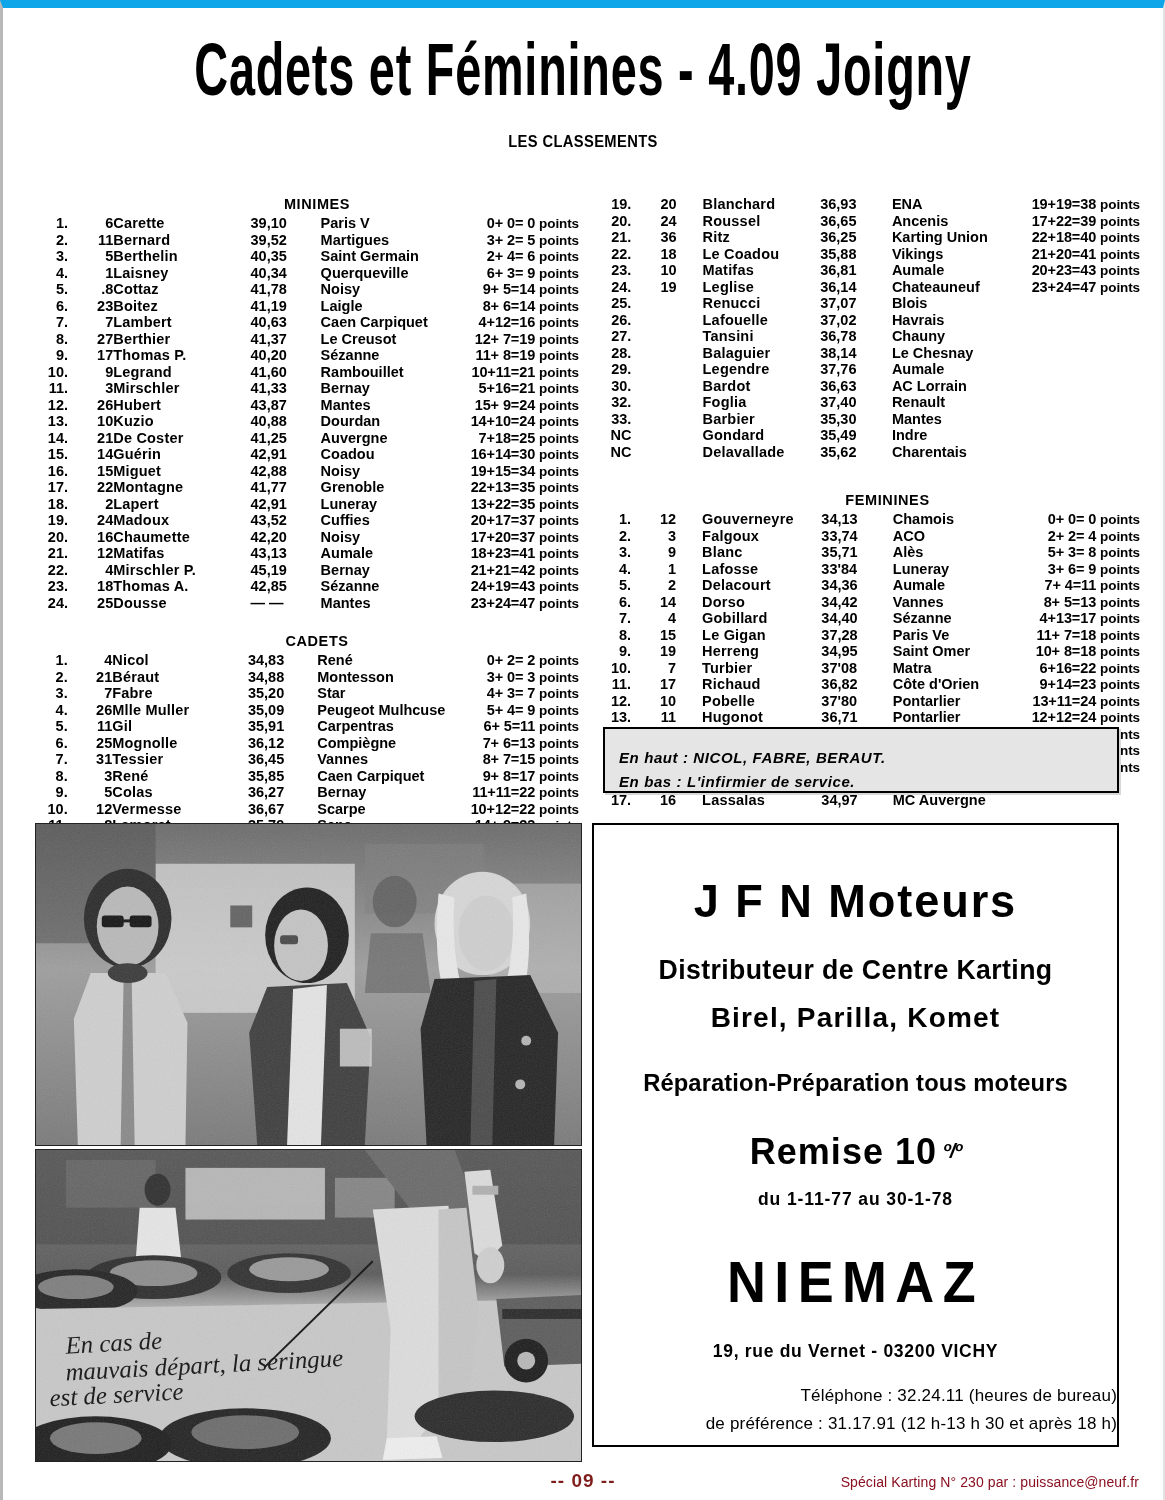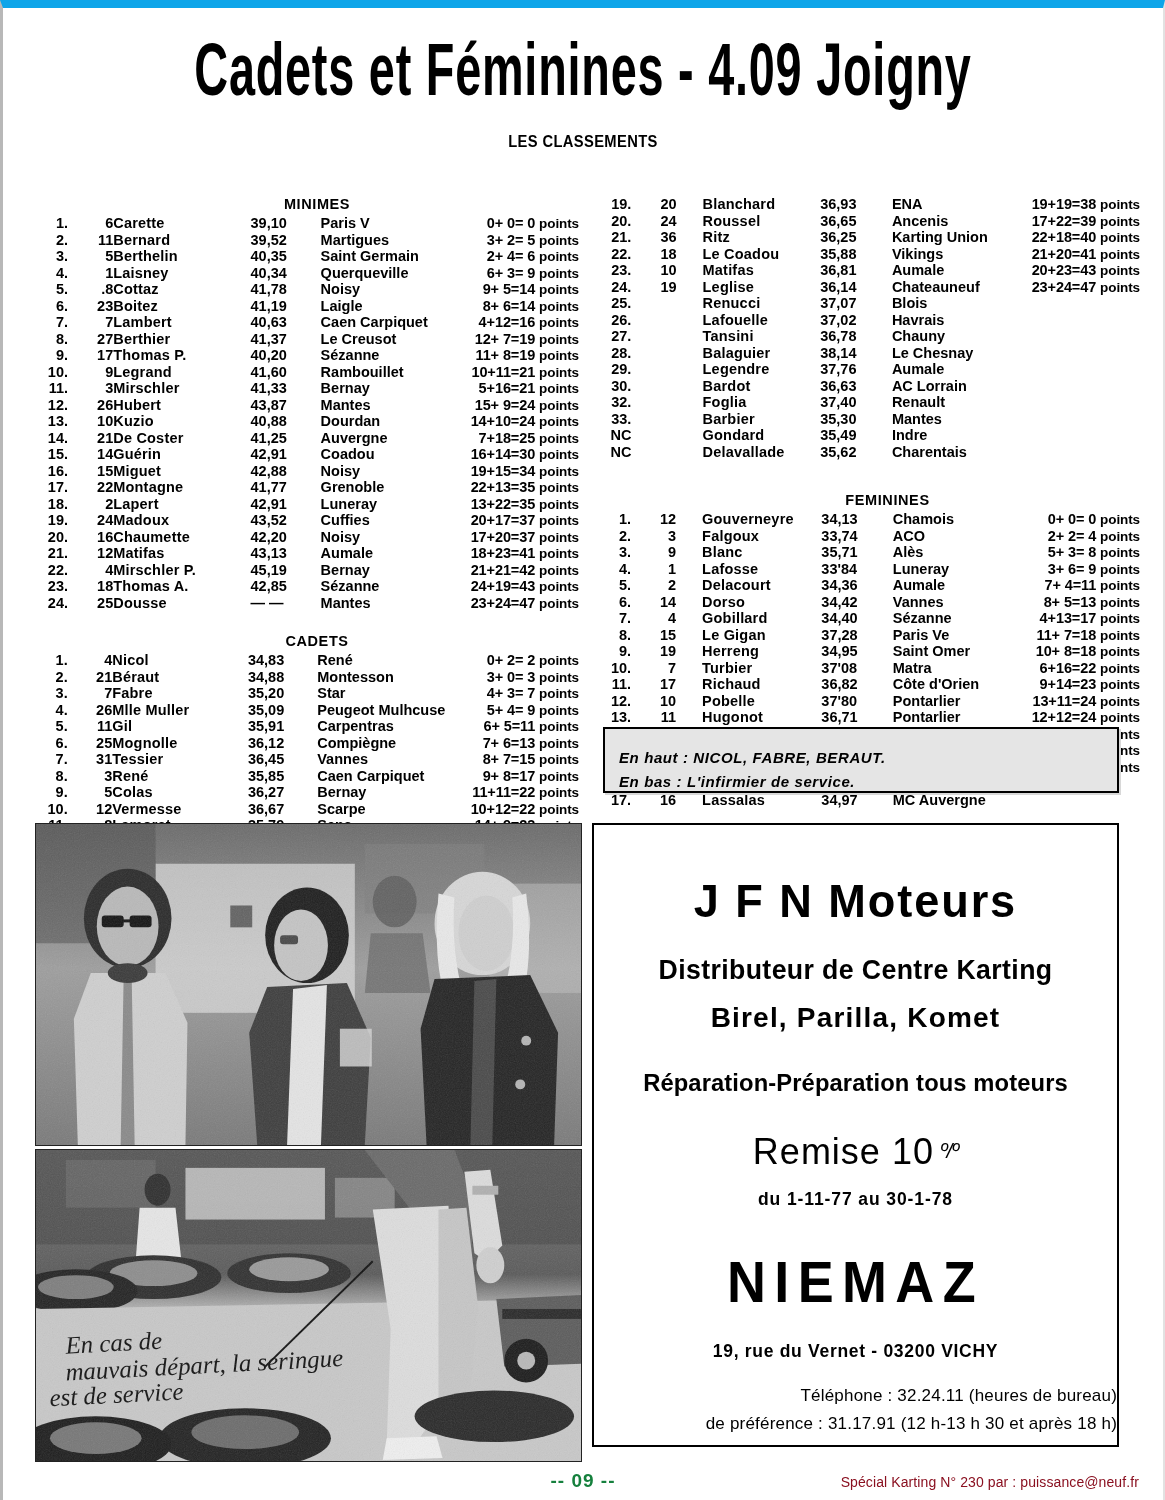--- a/index.html
+++ b/index.html
@@ -152,21 +152,21 @@
     letter-spacing: 1.2px;
   }
   .ad-l3 {
     margin-top: 35px;
     font-size: 24.5px; font-weight: bold;
     letter-spacing: 0.1px;
     transform: scaleX(0.97);
   }
   .ad-remise {
     margin-top: 34px;
-    font-size: 36px; font-weight: normal;
+    font-size: 36px; font-weight: bold;
     letter-spacing: 1px;
   }
   .ad-remise .pct {
     font-size: 21px;
     font-style: italic;
     letter-spacing: -1px;
     vertical-align: 6px;
     margin-left: 6px;
   }
   .ad-dates {
@@ -1005,16 +1005,16 @@
     </div>
     <div class="ad-dates">du  1-11-77  au  30-1-78</div>
     <div class="ad-niemaz">NIEMAZ</div>
     <div class="ad-address">19, rue du Vernet - 03200 VICHY</div>
     <div class="ad-phone">
       <div>Téléphone : 32.24.11  (heures de bureau)</div>
       <div>de préférence : 31.17.91  (12 h-13 h 30 et après 18 h)</div>
     </div>
   </div>
 
-  <div class="footer-page" style="color: #15803d;">-- 09 --</div>
+  <div class="footer-page" style="color: #7f1d1d;">-- 09 --</div>
   <div class="footer-credit" style="color: rgb(138, 16, 32);">Spécial Karting N° 230 par : puissance@neuf.fr</div>
 
 </div>
 
 </body></html>

